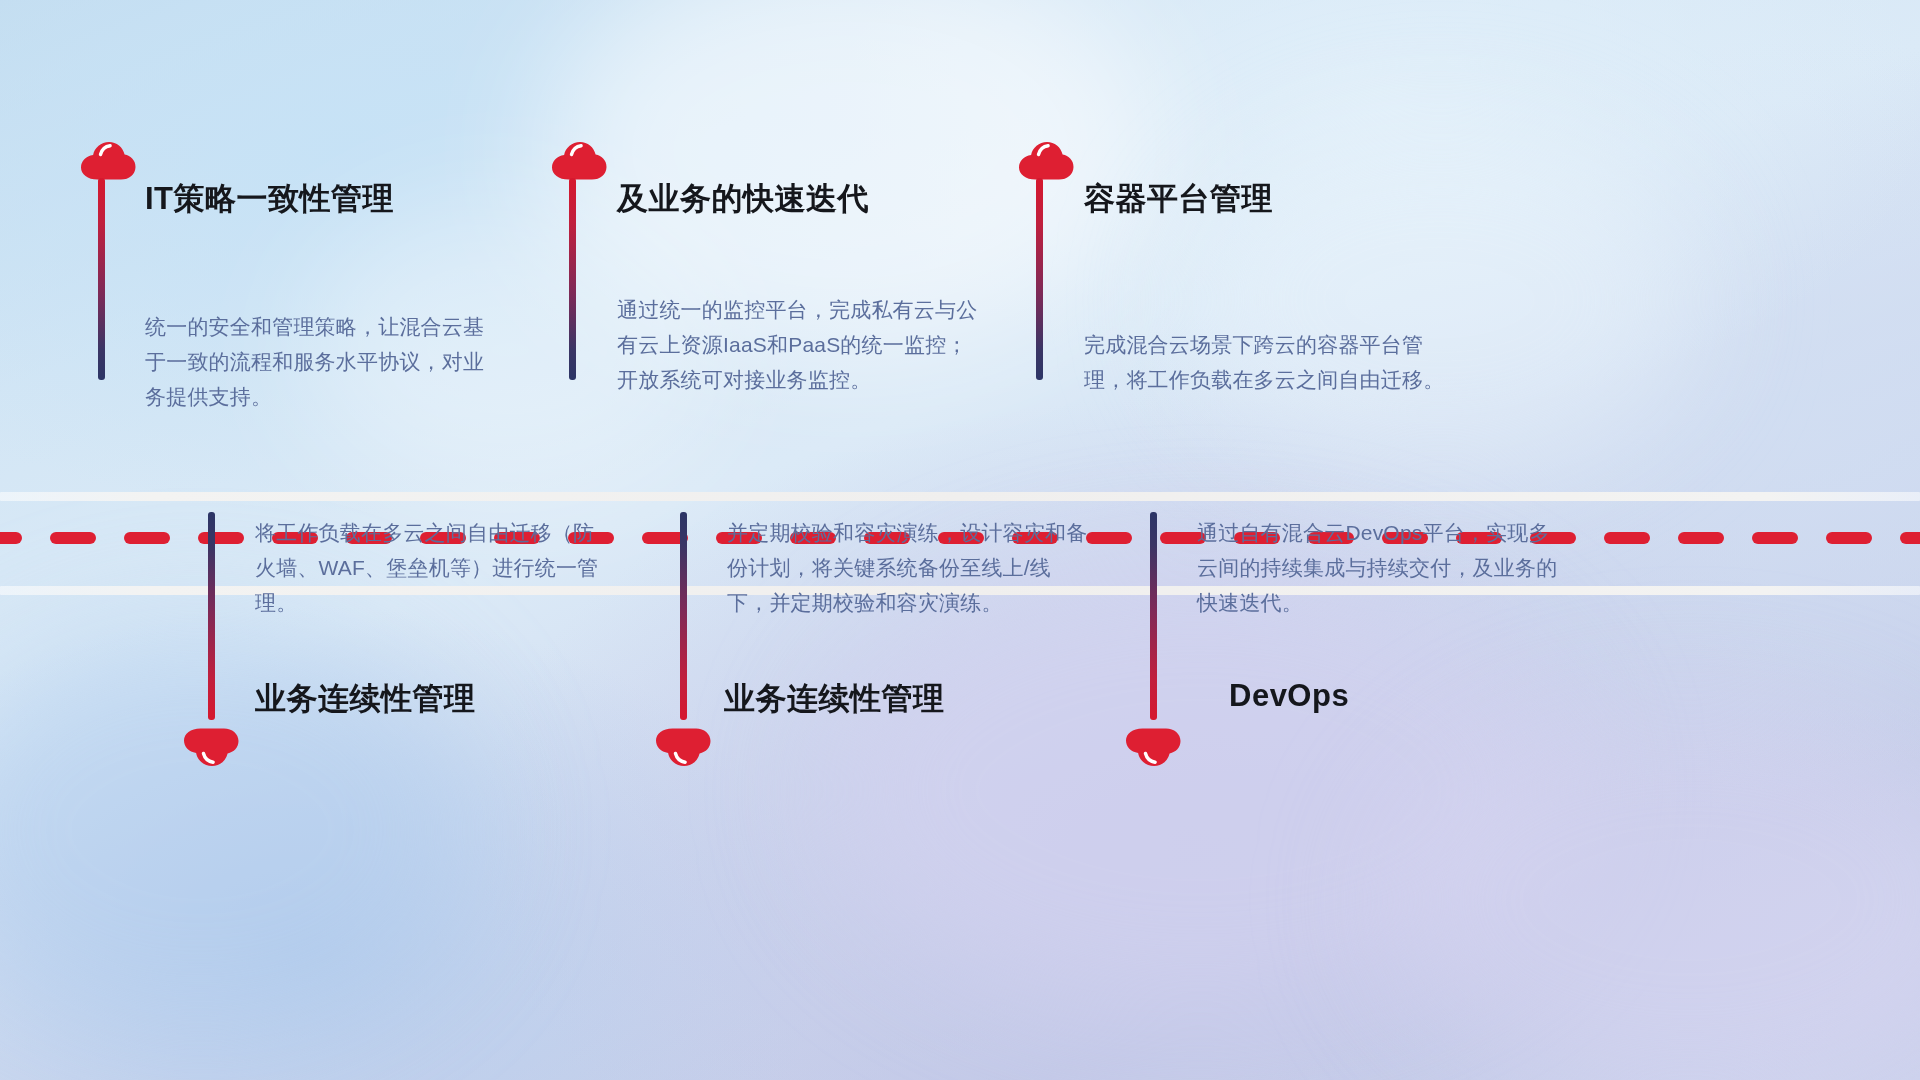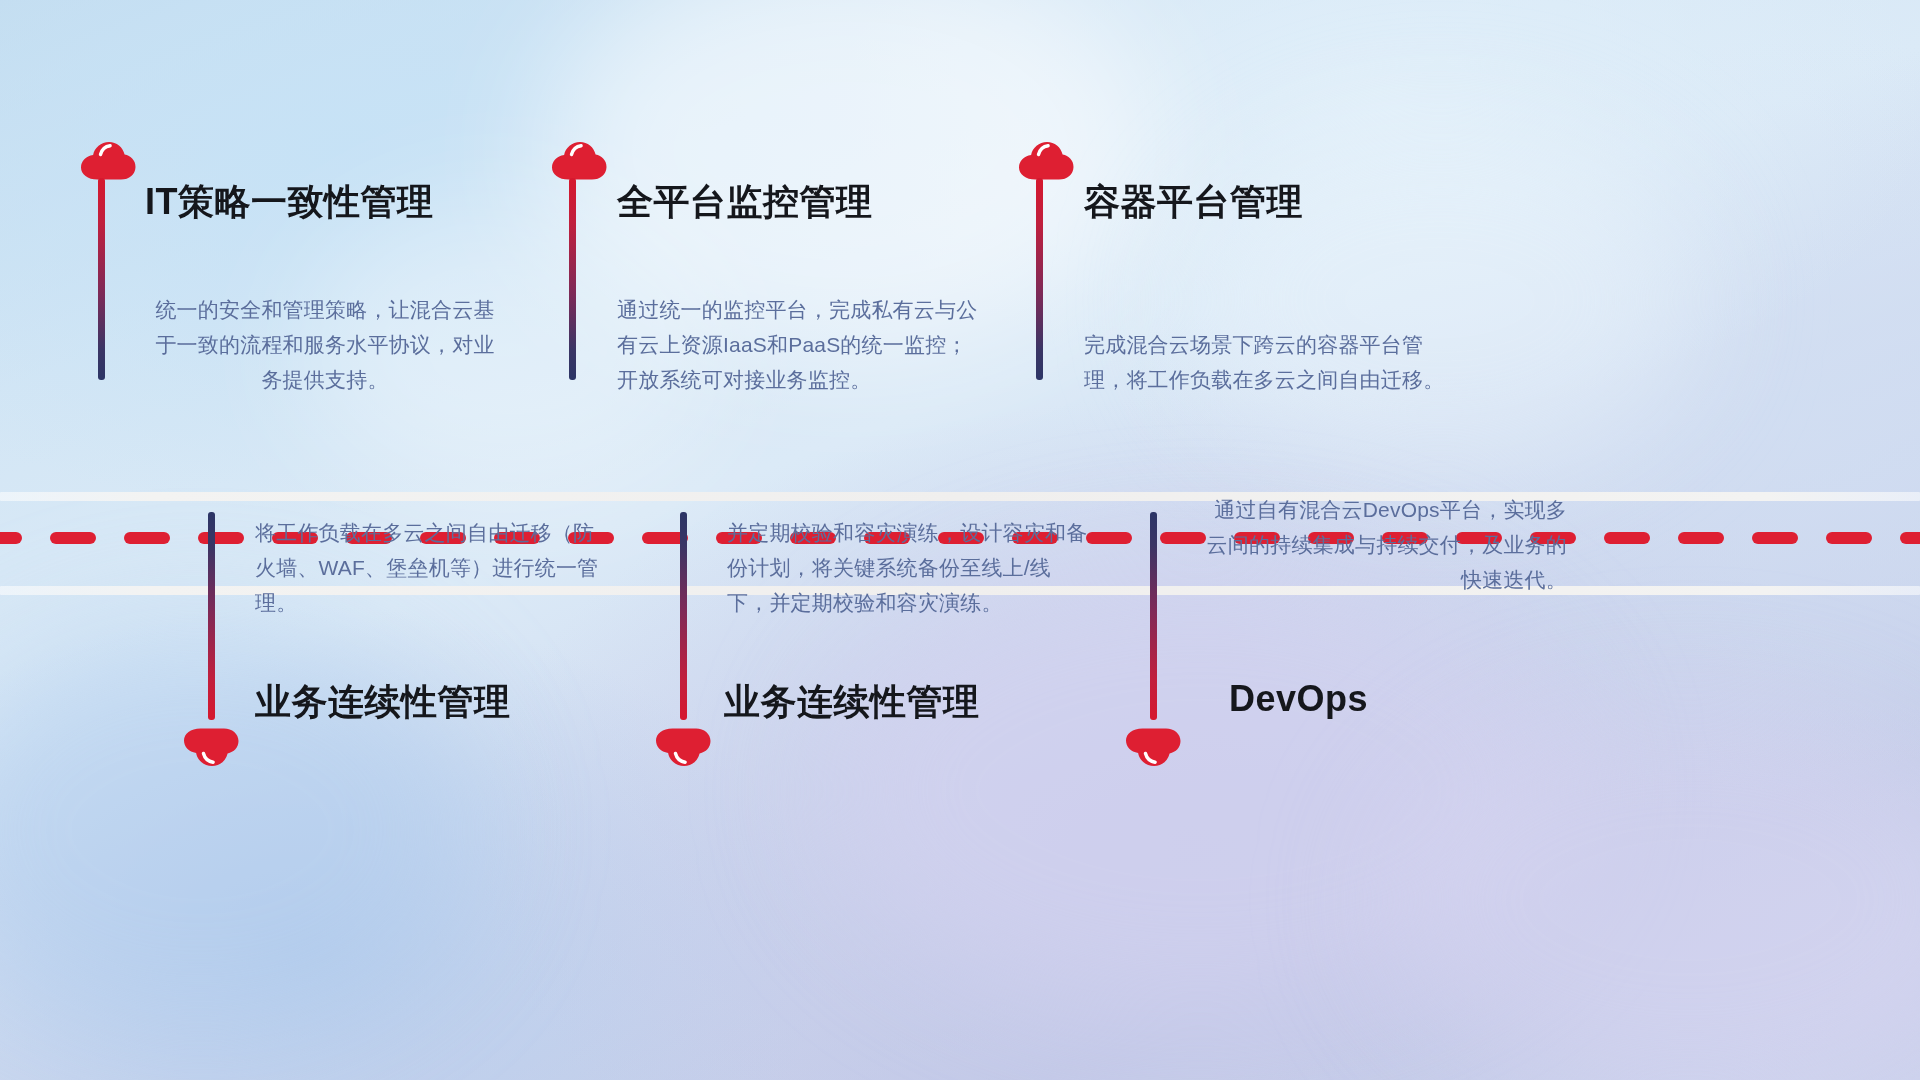--- a/index.html
+++ b/index.html
@@ -98,21 +98,21 @@
   }
   .stem-down {
     background: linear-gradient(180deg, #d6182e 0%, #c11f3d 22%, #7c2a58 58%, #3a3565 85%, #2c3566 100%);
   }
   .stem-up {
     background: linear-gradient(180deg, #2c3566 0%, #3a3565 16%, #7c2a58 46%, #c11f3d 80%, #d6182e 100%);
   }
 
   .heading {
     position: absolute;
-    font-size: 36px;
+    font-size: 31px;
     font-weight: 700;
     color: #15171c;
     letter-spacing: 0.5px;
     white-space: nowrap;
   }
 
   .body-text {
     position: absolute;
     font-size: 21px;
     line-height: 35px;
@@ -136,34 +136,34 @@
 
   <div class="node">
     <div class="cloud" style="left:77px; top:133px;">
       <svg viewBox="0 0 64 48" xmlns="http://www.w3.org/2000/svg">
         <path d="M20.5 46.5h23.5c8.2 0 14.5-5.4 14.5-12.6 0-6.3-4.6-11.3-10.9-12.3C45.9 14.2 39.6 9 32 9c-7.9 0-14.5 5.6-15.9 13C8.9 23 4 28 4 34.4 4 41.2 10.6 46.5 20.5 46.5z" fill="#de1f32"></path>
         <path d="M23.5 21.5c1.2-4.6 5.0-8.0 9.6-8.7" fill="none" stroke="#ffffff" stroke-width="3.4" stroke-linecap="round"></path>
       </svg>
     </div>
     <div class="stem stem-down" style="left:98px; top:178px; height:202px;"></div>
     <div class="heading" style="left:145px; top:178px;">IT策略一致性管理</div>
-    <div class="body-text" style="left:145px; top:292px; width:360px;text-align:center;">
+    <div class="body-text" style="left:145px; top:309px; width:360px;">
       <p>统一的安全和管理策略，让混合云基于一致的流程和服务水平协议，对业务提供支持。</p>
     </div>
   </div>
 
   <div class="node">
     <div class="cloud" style="left:548px; top:133px;">
       <svg viewBox="0 0 64 48" xmlns="http://www.w3.org/2000/svg">
         <path d="M20.5 46.5h23.5c8.2 0 14.5-5.4 14.5-12.6 0-6.3-4.6-11.3-10.9-12.3C45.9 14.2 39.6 9 32 9c-7.9 0-14.5 5.6-15.9 13C8.9 23 4 28 4 34.4 4 41.2 10.6 46.5 20.5 46.5z" fill="#de1f32"></path>
         <path d="M23.5 21.5c1.2-4.6 5.0-8.0 9.6-8.7" fill="none" stroke="#ffffff" stroke-width="3.4" stroke-linecap="round"></path>
       </svg>
     </div>
     <div class="stem stem-down" style="left:569px; top:178px; height:202px;"></div>
-    <div class="heading" style="left:617px; top:178px;">全平台监控管理</div>
+    <div class="heading" style="left:617px; top:178px;">及业务的快速迭代</div>
     <div class="body-text" style="left:617px; top:292px; width:370px;">
       <p>通过统一的监控平台，完成私有云与公有云上资源IaaS和PaaS的统一监控；开放系统可对接业务监控。</p>
     </div>
   </div>
 
   <div class="node">
     <div class="cloud" style="left:1015px; top:133px;">
       <svg viewBox="0 0 64 48" xmlns="http://www.w3.org/2000/svg">
         <path d="M20.5 46.5h23.5c8.2 0 14.5-5.4 14.5-12.6 0-6.3-4.6-11.3-10.9-12.3C45.9 14.2 39.6 9 32 9c-7.9 0-14.5 5.6-15.9 13C8.9 23 4 28 4 34.4 4 41.2 10.6 46.5 20.5 46.5z" fill="#de1f32"></path>
         <path d="M23.5 21.5c1.2-4.6 5.0-8.0 9.6-8.7" fill="none" stroke="#ffffff" stroke-width="3.4" stroke-linecap="round"></path>
@@ -232,21 +232,21 @@
     <div class="heading" style="left:724px; top:678px;">业务连续性管理</div>
     <div class="cloud" style="left:652px; top:727px; transform: scaleY(-1);">
       <svg viewBox="0 0 64 48" xmlns="http://www.w3.org/2000/svg">
         <path d="M20.5 46.5h23.5c8.2 0 14.5-5.4 14.5-12.6 0-6.3-4.6-11.3-10.9-12.3C45.9 14.2 39.6 9 32 9c-7.9 0-14.5 5.6-15.9 13C8.9 23 4 28 4 34.4 4 41.2 10.6 46.5 20.5 46.5z" fill="#de1f32"></path>
         <path d="M23.5 21.5c1.2-4.6 5.0-8.0 9.6-8.7" fill="none" stroke="#ffffff" stroke-width="3.4" stroke-linecap="round"></path>
       </svg>
     </div>
   </div>
 
   <div class="node">
-    <div class="body-text" style="left:1197px; top:492px; width:370px;text-align:right;">
+    <div class="body-text" style="left:1197px; top:515px; width:370px;">
       <p>通过自有混合云DevOps平台，实现多云间的持续集成与持续交付，及业务的快速迭代。</p>
     </div>
     <div class="stem stem-up" style="left:1150px; top:512px; height:208px;"></div>
     <div class="heading" style="left:1197px; top:678px;margin-left:32px;">DevOps</div>
     <div class="cloud" style="left:1122px; top:727px; transform: scaleY(-1);">
       <svg viewBox="0 0 64 48" xmlns="http://www.w3.org/2000/svg">
         <path d="M20.5 46.5h23.5c8.2 0 14.5-5.4 14.5-12.6 0-6.3-4.6-11.3-10.9-12.3C45.9 14.2 39.6 9 32 9c-7.9 0-14.5 5.6-15.9 13C8.9 23 4 28 4 34.4 4 41.2 10.6 46.5 20.5 46.5z" fill="#de1f32"></path>
         <path d="M23.5 21.5c1.2-4.6 5.0-8.0 9.6-8.7" fill="none" stroke="#ffffff" stroke-width="3.4" stroke-linecap="round"></path>
       </svg>
     </div>

